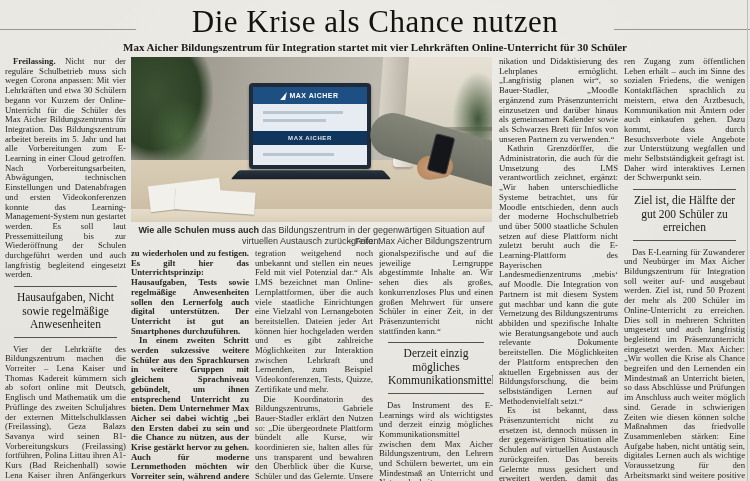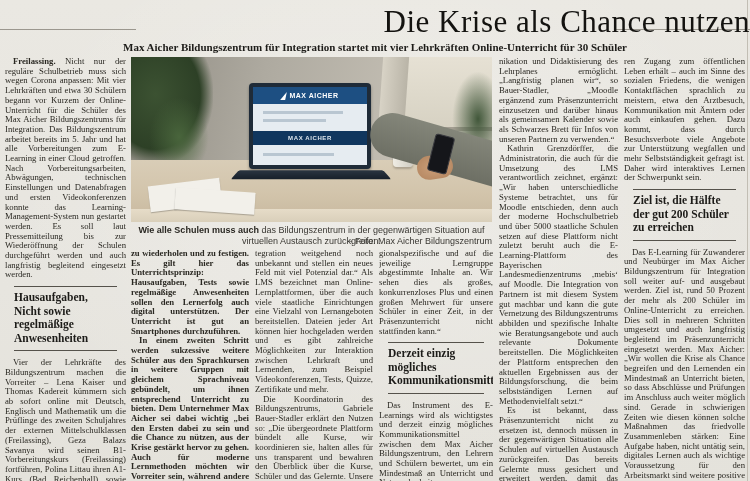--- a/index.html
+++ b/index.html
@@ -13,21 +13,21 @@
   }
   .page {
     position:absolute; inset:0;
     background:
       radial-gradient(ellipse at 50% 40%, rgba(255,255,255,.25), rgba(0,0,0,0) 70%),
       linear-gradient(180deg,#eae8e2 0%, #e7e5df 60%, #e4e2db 100%);
   }
   
   .headline {
     position:absolute; top:4px; left:0; width:750px;
-    text-align:right; font-size:31px; letter-spacing:.5px;
+    text-align:center; font-size:31px; letter-spacing:.5px;
     color:#141310; font-weight:400;
   }
   .subheadline {
     position:absolute; top:41px; left:0; width:750px;
     text-align:center; font-size:11px; font-weight:700; color:#1c1b18;
   }
   .rule-top { position:absolute; top:29px; height:1px; background:#9b978e; }
   .rule-top.left  { left:0;   width:136px; }
   .rule-top.right { left:614px; width:136px; }
   .edge-line { position:absolute; top:0; bottom:0; right:2px; width:1px; background:#c2beb4; }
@@ -40,22 +40,22 @@
     -webkit-hyphens:auto; hyphens:auto;
   }
   .col p { margin:0; text-indent:8px; }
   .col p.flush { text-indent:0; }
   .lead-in { font-weight:700;margin-top:48px; }
   .subhead {
     margin:6px 9px 7px 9px;
     padding:4px 0 5px 0;
     border-top:1px solid #55524b;
     border-bottom:1px solid #55524b;
-    text-align:left; text-indent:0;
-    font-weight:700; font-size:11.5px; line-height:13.5px; color:#1c1b18;
+    text-align:center; text-indent:0;
+    font-weight:400; font-size:11.5px; line-height:13.5px; color:#1c1b18;
   }
   .byline { float:right; font-style:normal; }
 
   #col1 { left:5px;   top:57px;  width:121px; height:424px; }
   #col2 { left:131px; top:249px; width:118px; height:232px;font-weight:bold; }
   #col3 { left:255px; top:249px; width:118px; height:232px; }
   #col4 { left:379px; top:249px; width:114px; height:232px; }
   #col5 { left:499px; top:57px;  width:119px; height:424px; }
   #col6 { left:624px; top:57px;  width:121px; height:424px; }
 

